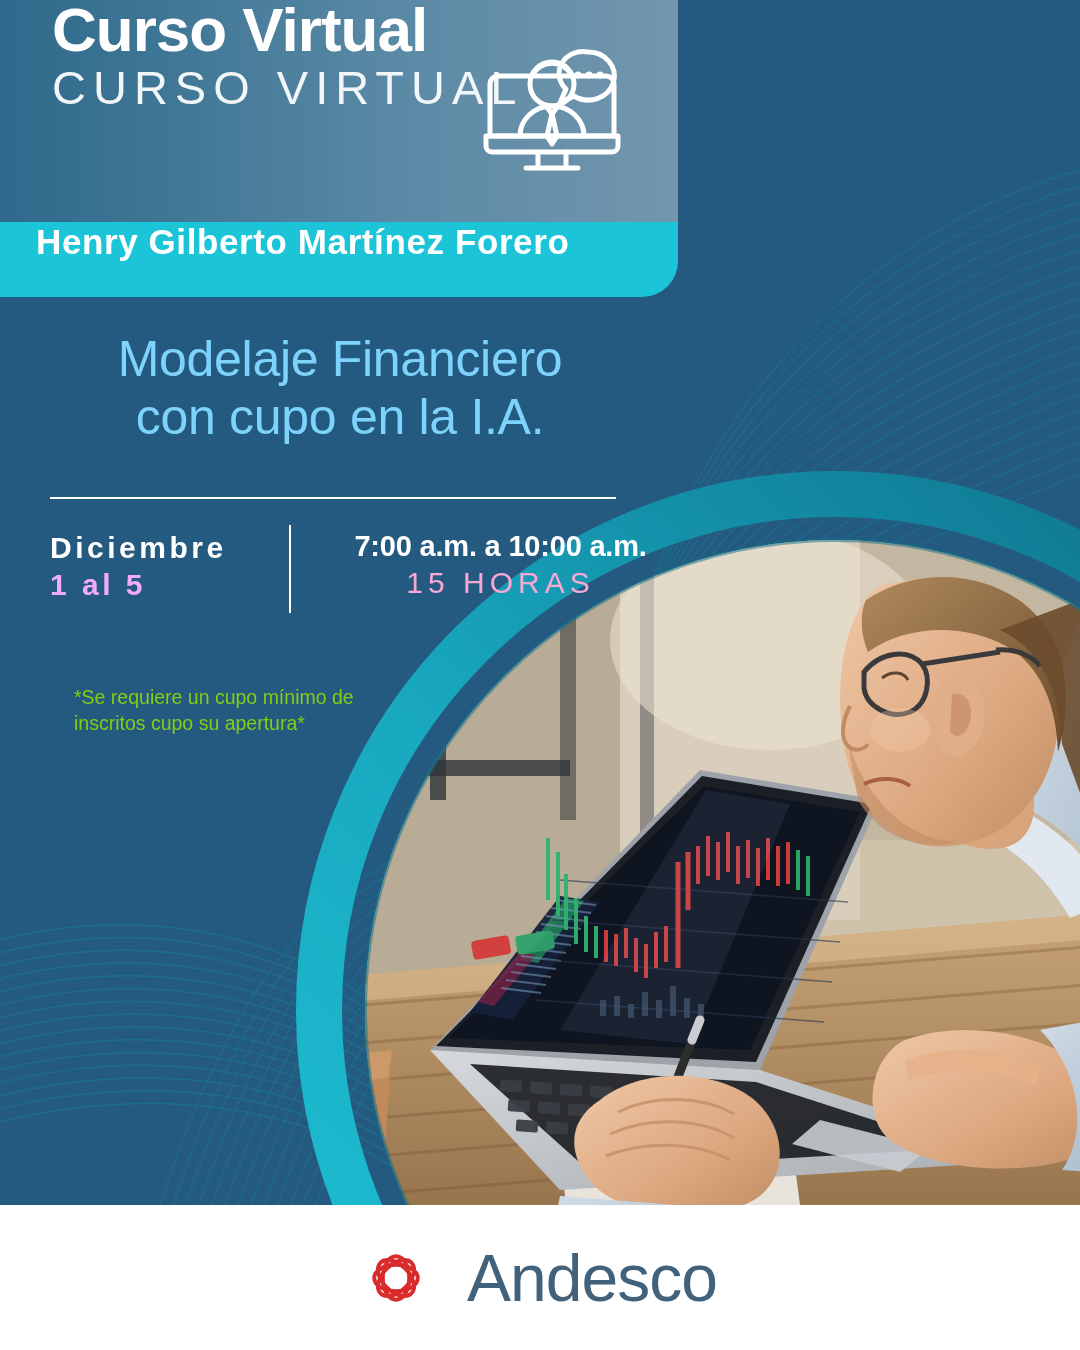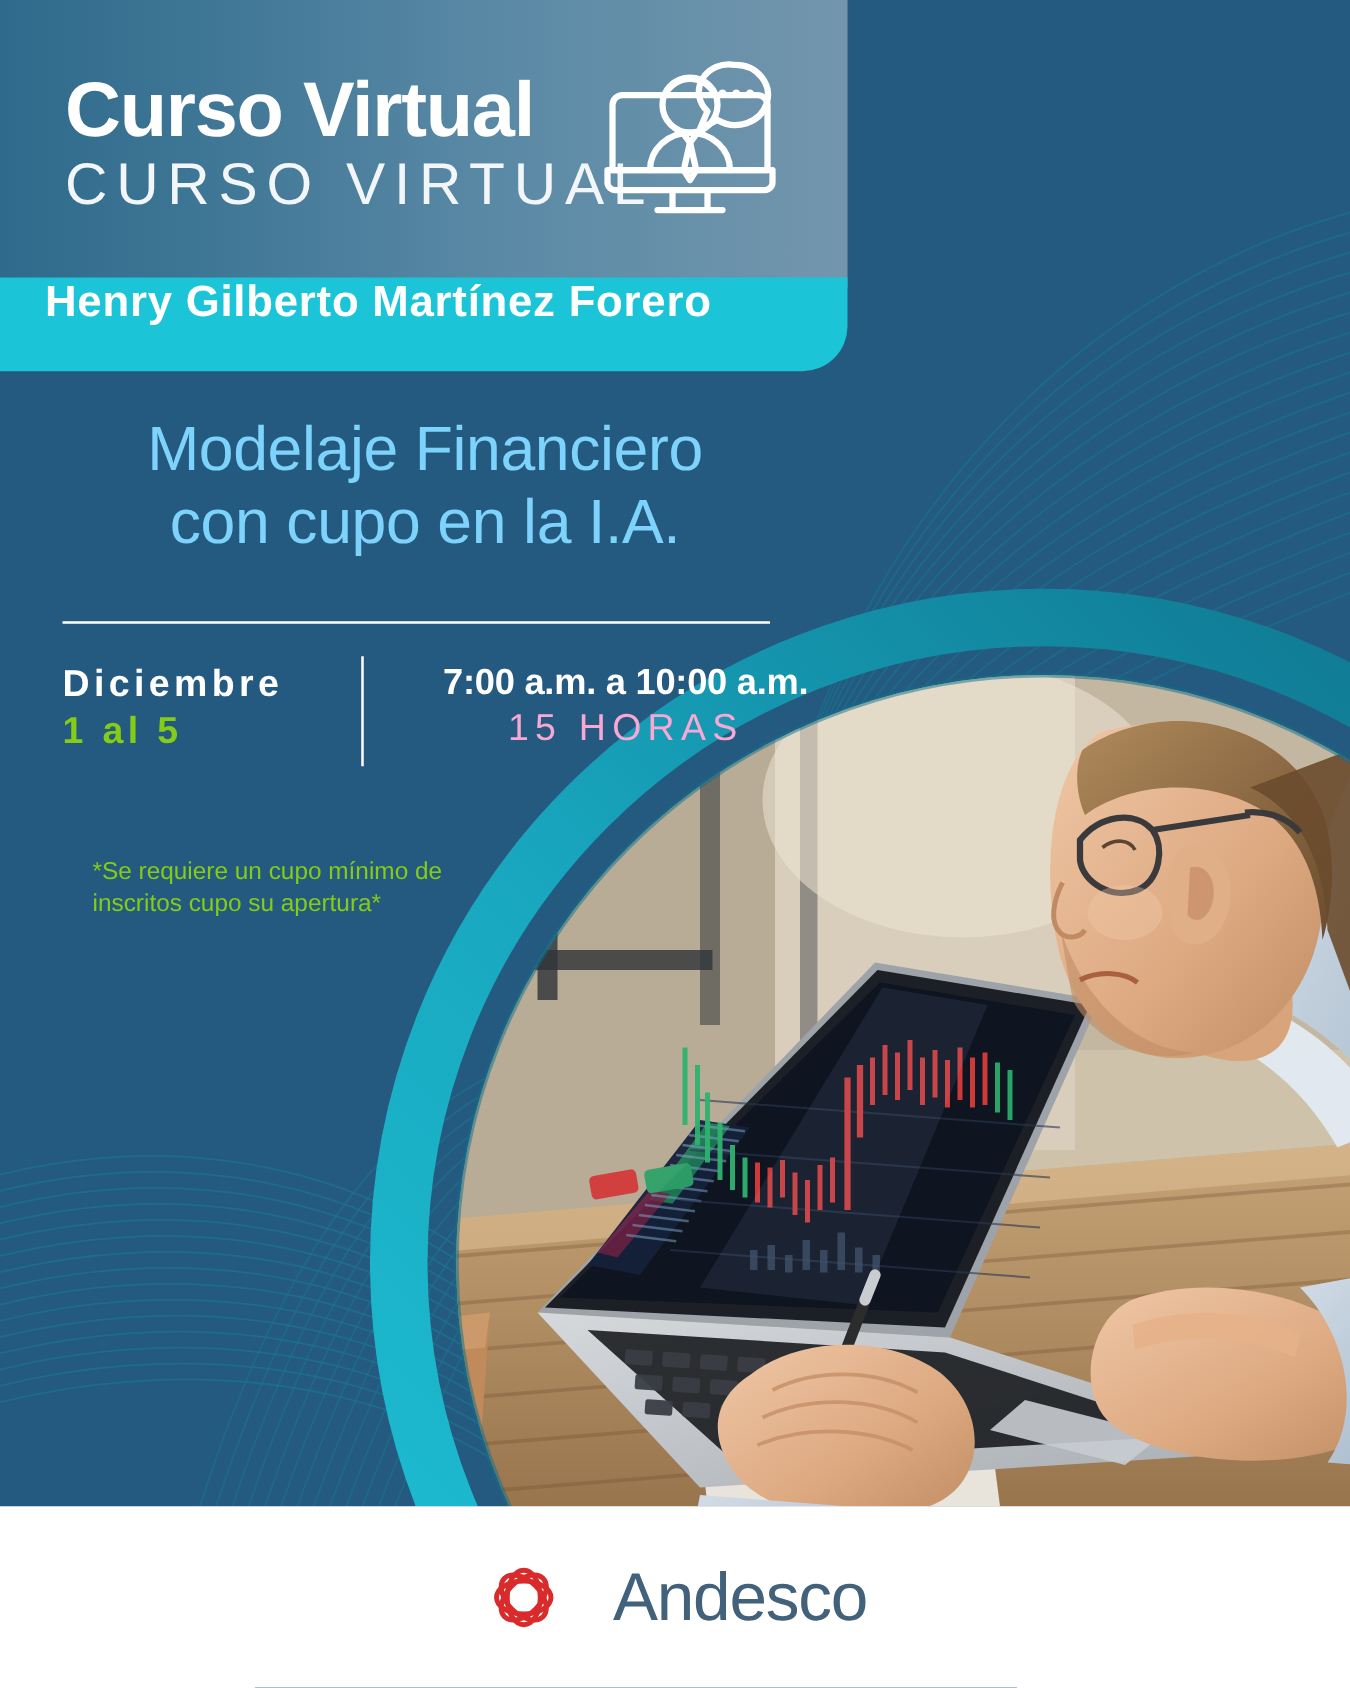--- a/index.html
+++ b/index.html
@@ -15,34 +15,34 @@
   
   .footer{
     position:absolute;left:0;top:1205px;width:1080px;height:145px;
     background:#ffffff;z-index:40;
     display:flex;align-items:center;justify-content:center;
   }
   .logo-wrap{display:flex;align-items:center;gap:18px;}
   .logo-mark{width:66px;height:66px;display:block;}
   .logo-word{
     font-family:"Liberation Sans", sans-serif;
-    font-size:54px;font-weight:400;color:#42617B;
+    font-size:66px;font-weight:400;color:#42617B;
     letter-spacing:-1px;line-height:1;margin-left:20px;
   }
 
   
   .art{position:absolute;left:0;top:0;width:1080px;height:1205px;overflow:hidden;z-index:5;}
   .art svg{position:absolute;left:0;top:0;}
 
   
   .header{
     position:absolute;left:0;top:0;width:678px;height:230px;
     background:linear-gradient(90deg,#2F6A8C 0%,#3D7594 22%,#5B8AA6 60%,#7396AD 100%);
     z-index:20;
-    display:flex;align-items:center;
+    display:flex;
   }
   .header-text{margin-left:52px;}
   .title-bold{
     font-size:62px;font-weight:700;color:#ffffff;line-height:0.98;
     letter-spacing:-1px;
   }
   .title-light{
     font-size:47px;font-weight:300;color:#F2F6F8;line-height:1.05;
     letter-spacing:7px;margin-top:2px;
   }
@@ -71,21 +71,21 @@
   }
   .schedule{
     position:absolute;left:50px;top:525px;width:600px;height:92px;
     z-index:22;display:flex;align-items:flex-start;
   }
   .sched-date{width:240px;text-align:left;padding-top:5px;}
   .date-month{
     font-size:30px;font-weight:700;color:#ffffff;letter-spacing:3.5px;line-height:1.22;
   }
   .date-days{
-    font-size:30px;font-weight:700;color:#84cc16;letter-spacing:3.5px;line-height:1.22;
+    font-size:30px;font-weight:700;color:#f0abfc;letter-spacing:3.5px;line-height:1.22;
   }
   .sched-div{
     width:2px;height:88px;background:#ffffff;margin:0 16px 0 0;flex:0 0 2px;
   }
   .sched-time{padding-top:4px;text-align:center;width:300px;margin-left:44px;}
   .time-range{font-size:29px;font-weight:700;color:#ffffff;line-height:1.2;letter-spacing:-0.2px;}
   .time-hours{font-size:30px;font-weight:300;color:#f9a8d4;letter-spacing:5px;line-height:1.25;}
 
   .note{
     position:absolute;left:74px;top:684px;width:360px;z-index:22;

